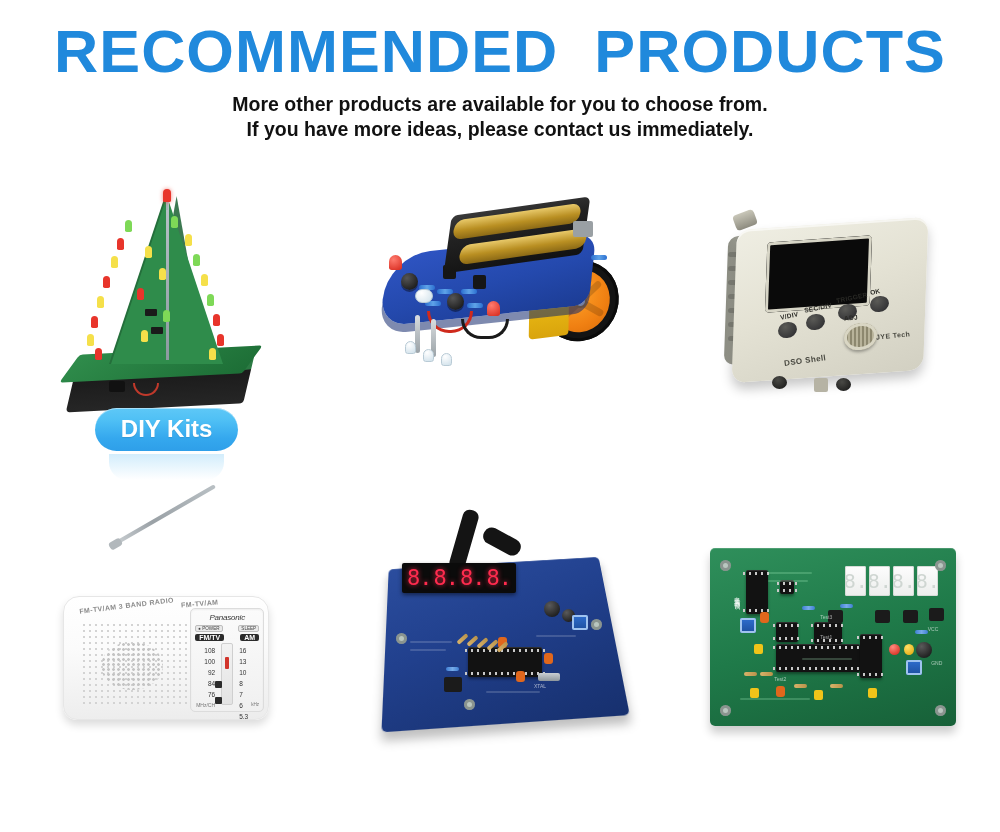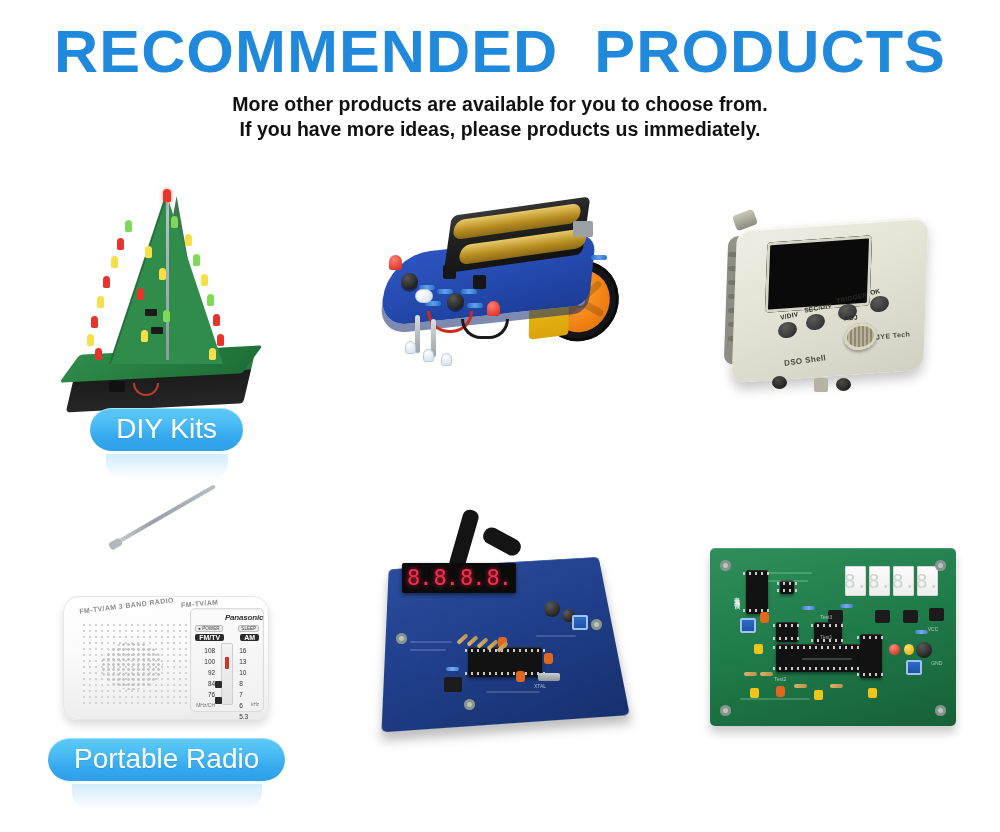--- a/index.html
+++ b/index.html
@@ -49,22 +49,22 @@
   }
   .labelbox { height: 72px; display:flex; align-items:flex-start; justify-content:center; }
 
   
   .pill {
     position: relative;
     display: inline-block;
     padding: 7px 26px 8px 26px;
     border-radius: 22px;
     color: #ffffff;
-    font-size: 28px;
-    font-weight: 400;
+    font-size: 24px;
+    font-weight: 700;
     line-height: 28px;
     white-space: nowrap;
     background: linear-gradient(180deg,#5ec8f7 0%, #4fc0f5 28%, #35a8ee 70%, #2e9fe9 100%);
     box-shadow: inset 0 1px 0 rgba(255,255,255,.45);
     text-shadow: 0 1px 1px rgba(0,0,0,.10);
   }
   .pill::after {
     content:"";
     position:absolute; left:10%; right:10%;
     top: 100%; height: 26px;
@@ -252,22 +252,22 @@
   }
   .radio .antTip { position:absolute; left:60px; top:2px; width:13px;height:8px;border-radius:3px;
     background:#b2b8bc; transform: rotate(-30deg);}
   .radio .topTxt { position:absolute; font-size:7px; color:#8a8a8a; font-weight:700; letter-spacing:.4px; }
   .radio .dial {
     position:absolute; right:20px; top:70px; width:74px; height:104px;
     background: linear-gradient(180deg,#fbfbfb,#f0f0f0);
     border-radius:5px; border:1px solid #dcdcdc;
     box-shadow: inset 0 1px 2px rgba(0,0,0,.06);
   }
-  .radio .dialBrand { position:absolute; top:4px; left:0; width:100%; text-align:right;
-    font-size:8px; font-weight:700; color:#333; font-style: italic; letter-spacing:-.2px;}
+  .radio .dialBrand { position:absolute; top:4px; left:0; width:100%; text-align:center;
+    font-size:8px; font-weight:400; color:#333; font-style: italic; letter-spacing:-.2px;}
   .radio .tagRow { position:absolute; top:16px; left:4px; right:4px; display:flex; justify-content:space-between; }
   .radio .tagSm { font-size:4.6px; color:#444; background:#e9e9e9; border:1px solid #bdbdbd;
     border-radius:2px; padding:0 2px; }
   .radio .bandRow { position:absolute; top:25px; left:4px; right:4px; display:flex; justify-content:space-between; }
   .radio .band { font-size:7px; font-weight:700; color:#fff; background:#2b2b2b; padding:0 4px; border-radius:2px;}
   .radio .scaleL, .radio .scaleR { position:absolute; top:36px; font-size:6.5px; color:#333; line-height:11px;}
   .radio .scaleL { left:6px; text-align:right; width:18px;}
   .radio .scaleR { right:6px; text-align:left; width:18px;}
   .radio .needleTrack { position:absolute; left:50%; top:34px; margin-left:-6px; width:12px;height:62px;
     background: linear-gradient(180deg,#f2f2f2,#e3e3e3); border:1px solid #cfcfcf; border-radius:2px;}
@@ -334,21 +334,21 @@
 </style>
 </head>
 <body>
 
 <div class="page">
 
   <div class="header">
     <div class="title">RECOMMENDED  PRODUCTS</div>
     <div class="subtitle">
       <span>More other products are available for you to choose from.</span>
-      <span class="line2">If you have more ideas, please products us immediately.</span>
+      <span class="line2">If you have more ideas, please contact us immediately.</span>
     </div>
   </div>
 
   <div class="grid">
 
     <div class="cell">
       <div class="imgbox">
         <div class="art tree">
           <div class="base"></div>
             <div class="baseTop"></div>
@@ -499,23 +499,20 @@
               <div>10</div>
               <div>8</div>
               <div>7</div>
               <div>6</div>
               <div>5.3</div>
             </div>
             <div class="unitL">MHz/CH</div>
             <div class="unitR">kHz</div>
           </div>
         </div>
-      </div>
-      <div class="labelbox">
-        <div class="pill">Portable Radio</div>
       </div>
     </div>
 
     <div class="cell">
       <div class="imgbox">
         <div class="art pcb" style="width:228px;height:175px;margin-bottom:14px;">
           <div class="cable" style="left:70px;top:-40px;width:16px;height:62px;transform:rotate(16deg);"></div>
           <div class="cable" style="left:96px;top:-16px;width:40px;height:17px;transform:rotate(28deg);border-radius:8px;"></div>
           <div class="board blueboard" style="transform: perspective(420px) rotateX(24deg) rotate(-4deg);"></div>
           <div class="seg7" style="left:16px;top:14px;">

